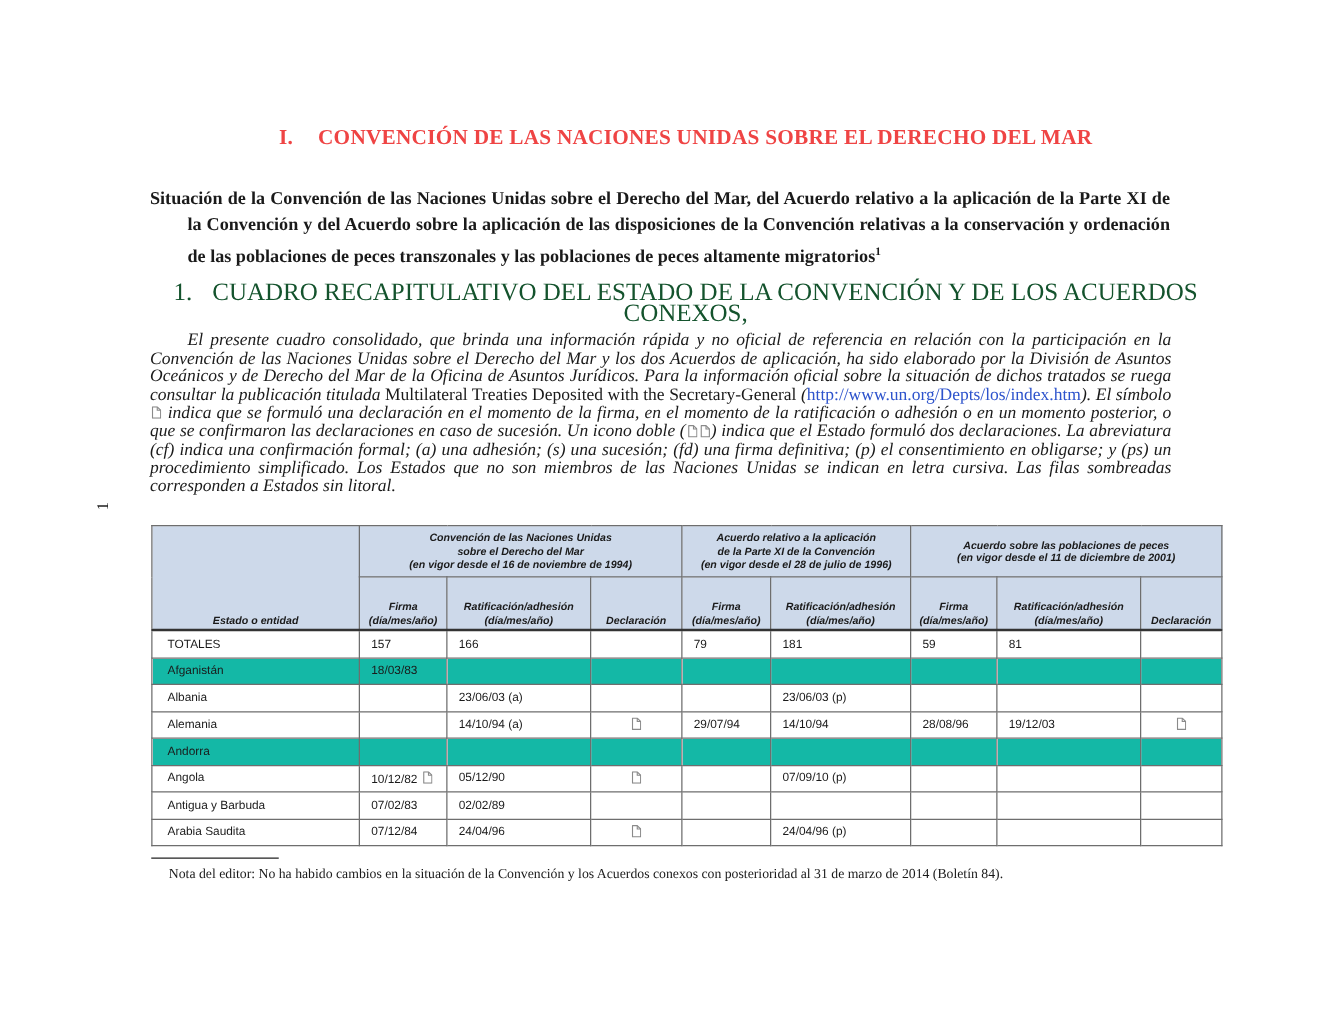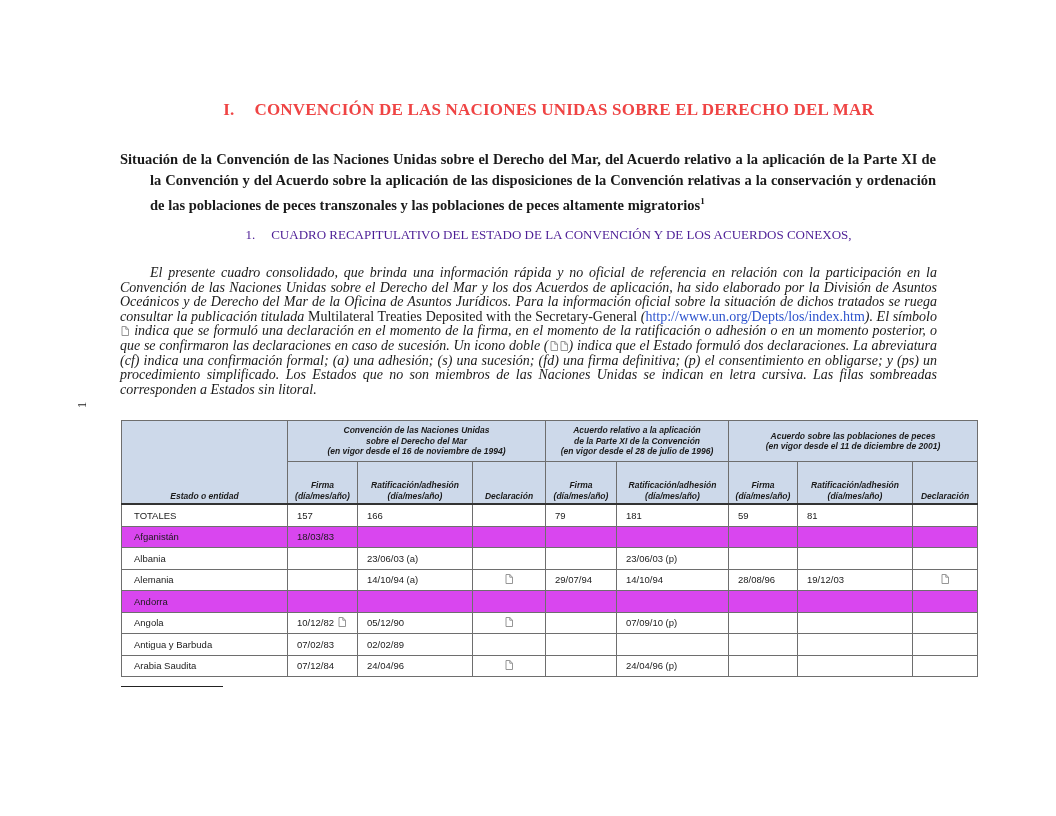--- a/index.html
+++ b/index.html
@@ -21,21 +21,21 @@
   
   .doc-subtitle{
     position:absolute;left:120px;top:149px;width:816px;box-sizing:border-box;
     font-weight:bold;font-size:14.5px;line-height:21px;text-align:justify;
     padding-left:30px;text-indent:-30px;
   }
   .doc-subtitle sup{font-size:9px;}
   
   .section-heading{
     position:absolute;left:120px;top:226px;width:857px;text-align:center;
-    color:#4c1d95;font-size:13px;line-height:17px;
+    color:#14532d;font-size:20px;line-height:17px;
   }
   .section-heading .numeral{margin-right:16px;}
   
   .intro{
     position:absolute;left:120px;top:266px;width:817px;margin:0;
     font-style:italic;font-size:14px;line-height:14.6px;text-align:justify;
     text-indent:30px;
   }
   .intro .roman{font-style:normal;}
   .intro .link{font-style:normal;color:#2d53cc;cursor:pointer;}
@@ -58,21 +58,21 @@
   .corner-cell{vertical-align:bottom;padding-bottom:5px;}
   .group-cell{vertical-align:middle;height:36px;}
   .sub-cell{vertical-align:bottom;height:37px;padding-bottom:5px;}
   .data-table td{
     border:1px solid #6e6e6e;background:#fff;
     font-size:9.5px;line-height:11px;height:18.5px;vertical-align:middle;
     padding:1px 2px 1px 9px;text-align:left;white-space:nowrap;overflow:hidden;
   }
   .data-table td.name-cell{padding-left:12px;}
   .data-table td.decl-cell{text-align:center;padding:1px 2px;}
-  .data-table tr.shaded td{background:#d946ef;}
+  .data-table tr.shaded td{background:#14b8a6;}
   
   .footnote-rule{position:absolute;left:121px;top:686px;width:102px;border-top:1px solid #222;height:0;}
   .footnote{position:absolute;left:121px;top:692px;width:842px;font-size:11px;line-height:14px;}
   .fn-line1{padding-left:7px;}
   .fn-num{margin-right:7px;}
   .fn-line2{padding-left:14px;}
 </style>
 </head>
 <body>
 
@@ -266,13 +266,14 @@
         <td class="data-cell">24/04/96 (p)</td>
         <td class="data-cell"></td>
         <td class="data-cell"></td>
         <td class="decl-cell"></td>
       </tr>
     </tbody>
   </table>
 
 <div class="footnote-rule"></div>
 <div class="footnote">
+  <div class="fn-line2">Nota del editor: No ha habido cambios en la situación de la Convención y los Acuerdos conexos con posterioridad al 31 de marzo de 2014 (Boletín 84).</div>
 </div>
 
 </body></html>

